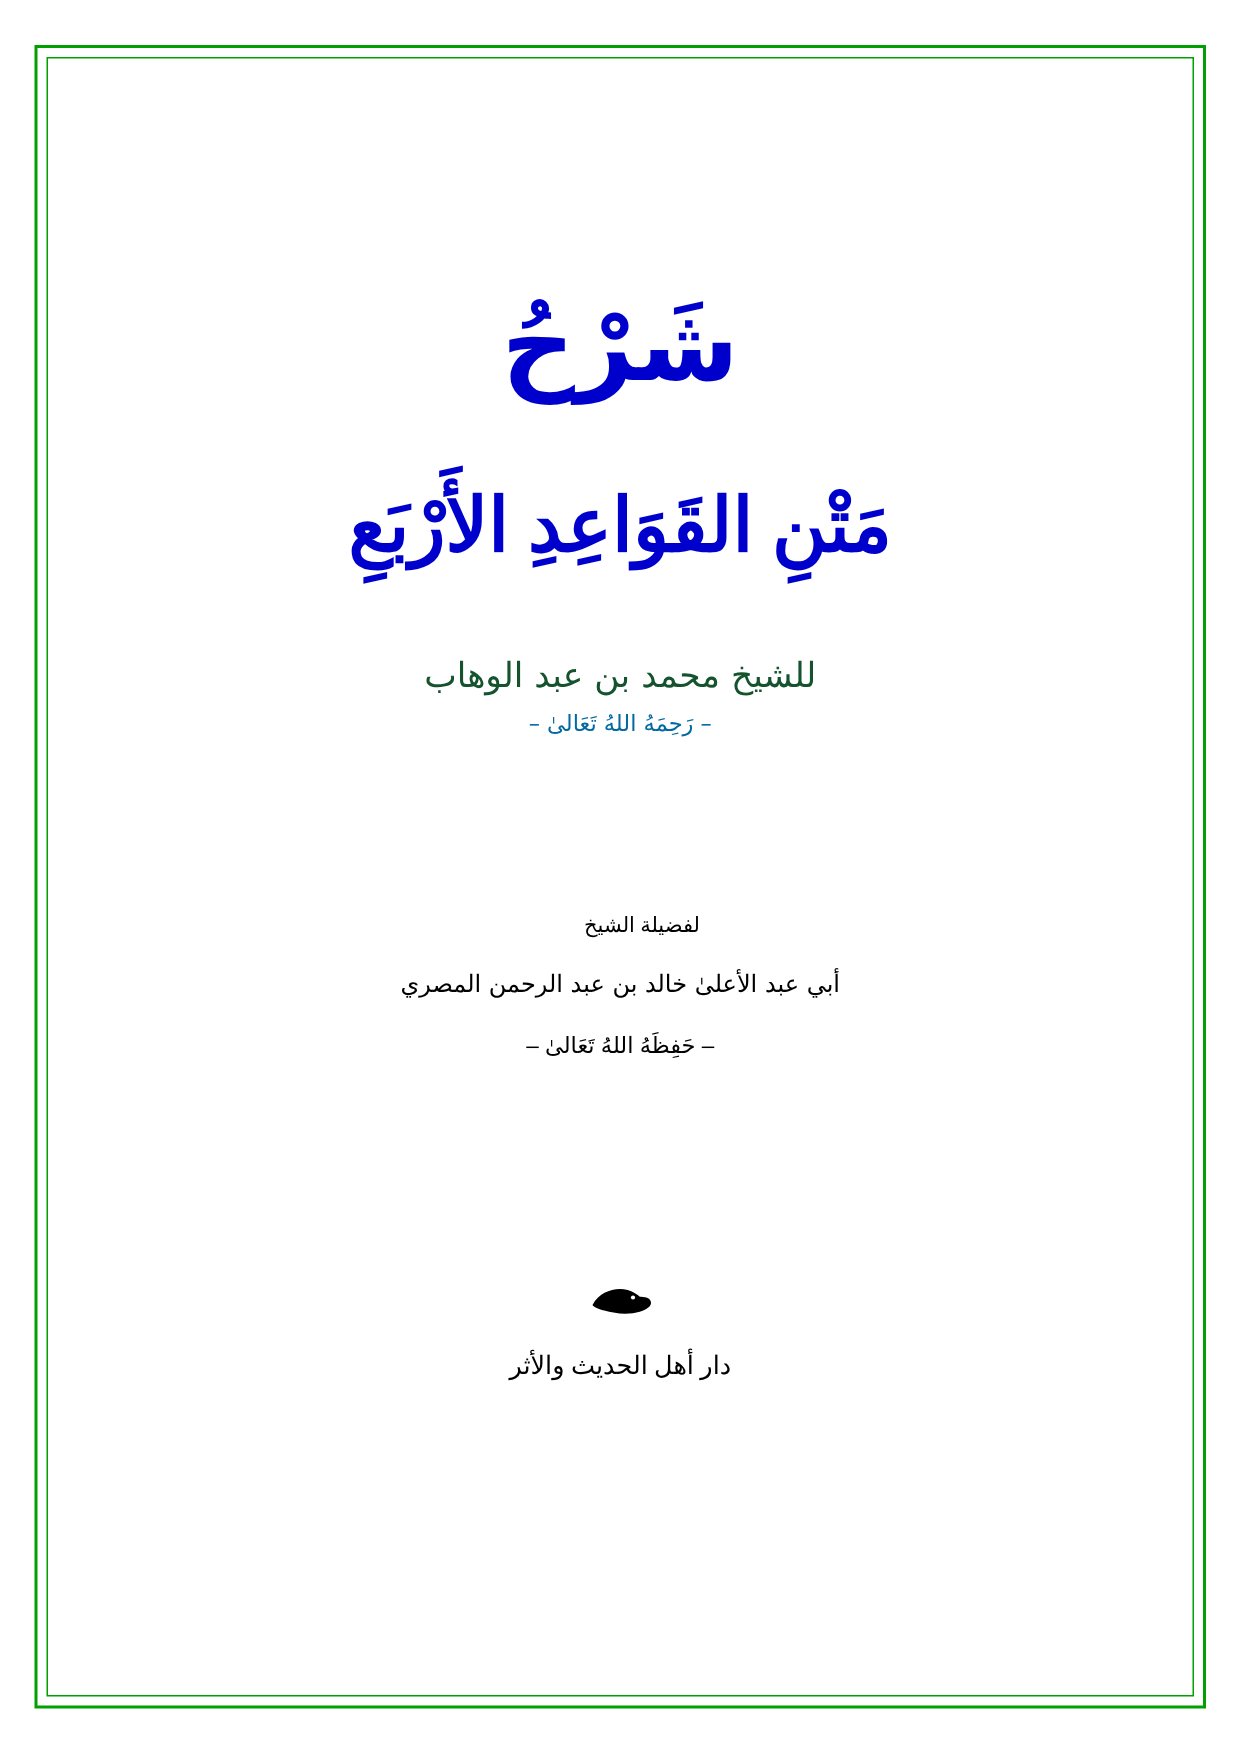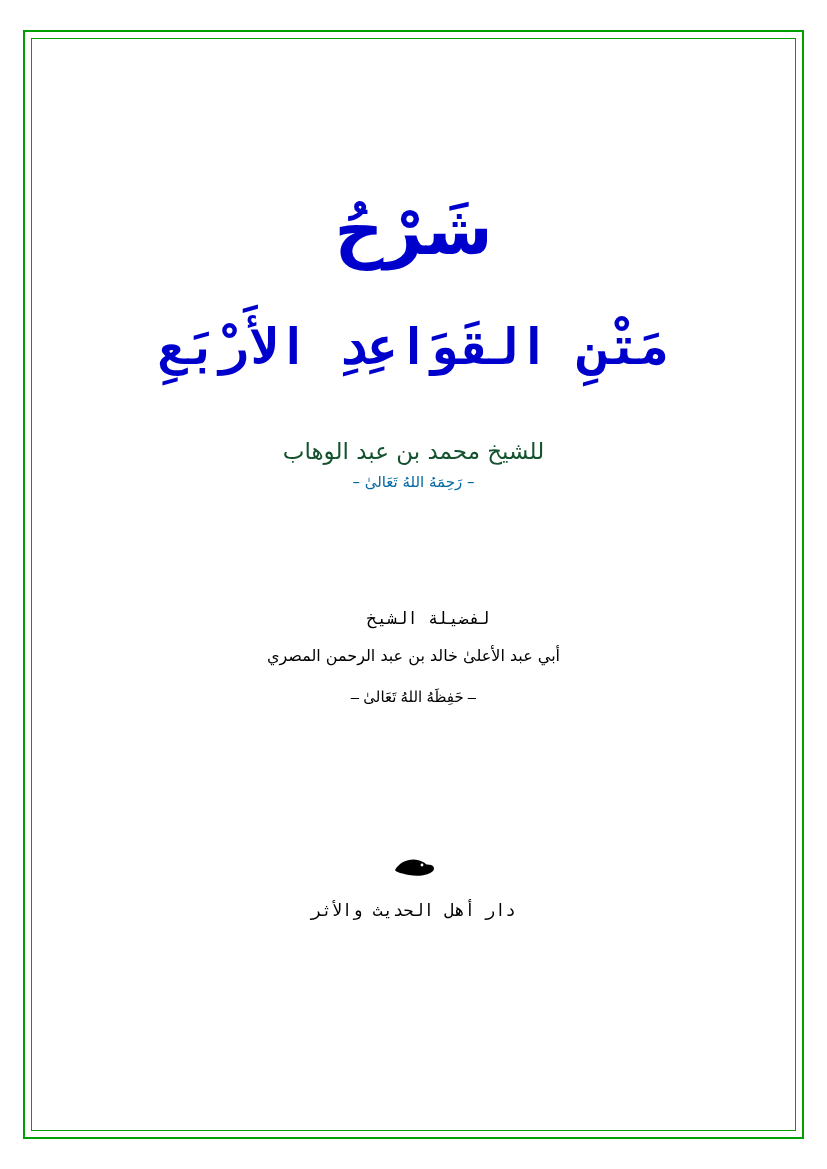--- a/index.html
+++ b/index.html
@@ -64,21 +64,21 @@
     line-height: 1.25;
     letter-spacing: 0;
   }
 
   .title-sub {
     position: absolute;
     top: 280px;
     left: 0;
     right: 0;
     color: #0000cc;
-    font-family: Liberation Mono, monospace;
+    font-family: Liberation Serif, serif;
     font-size: 50px;
     font-weight: bold;
     line-height: 1.3;
   }
 
   .author-line {
     position: absolute;
     top: 395px;
     left: 0;
     right: 0;
@@ -98,22 +98,22 @@
     font-size: 15px;
     line-height: 1.6;
   }
 
   .explainer-label {
     position: absolute;
     top: 570px;
     left: 0;
     right: 0;
     color: #000000;
-    font-family: Liberation Mono, monospace;
-    font-size: 17px;
+    font-family: Liberation Serif, serif;
+    font-size: 14px;
     margin-left: 29px;
   }
 
   .explainer-name {
     position: absolute;
     top: 608px;
     left: 0;
     right: 0;
     color: #000000;
     font-family: "DejaVu Sans", sans-serif;
@@ -141,21 +141,21 @@
   .publisher-mark svg {
     display: inline-block;
   }
 
   .publisher-name {
     position: absolute;
     top: 862px;
     left: 0;
     right: 0;
     color: #000000;
-    font-family: Liberation Mono, monospace;
+    font-family: Liberation Serif, serif;
     font-size: 17px;
   }
 </style>
 </head>
 <body>
 
 <div class="page">
 
   <div class="frame-outer"></div>
   <div class="frame-inner"></div>

